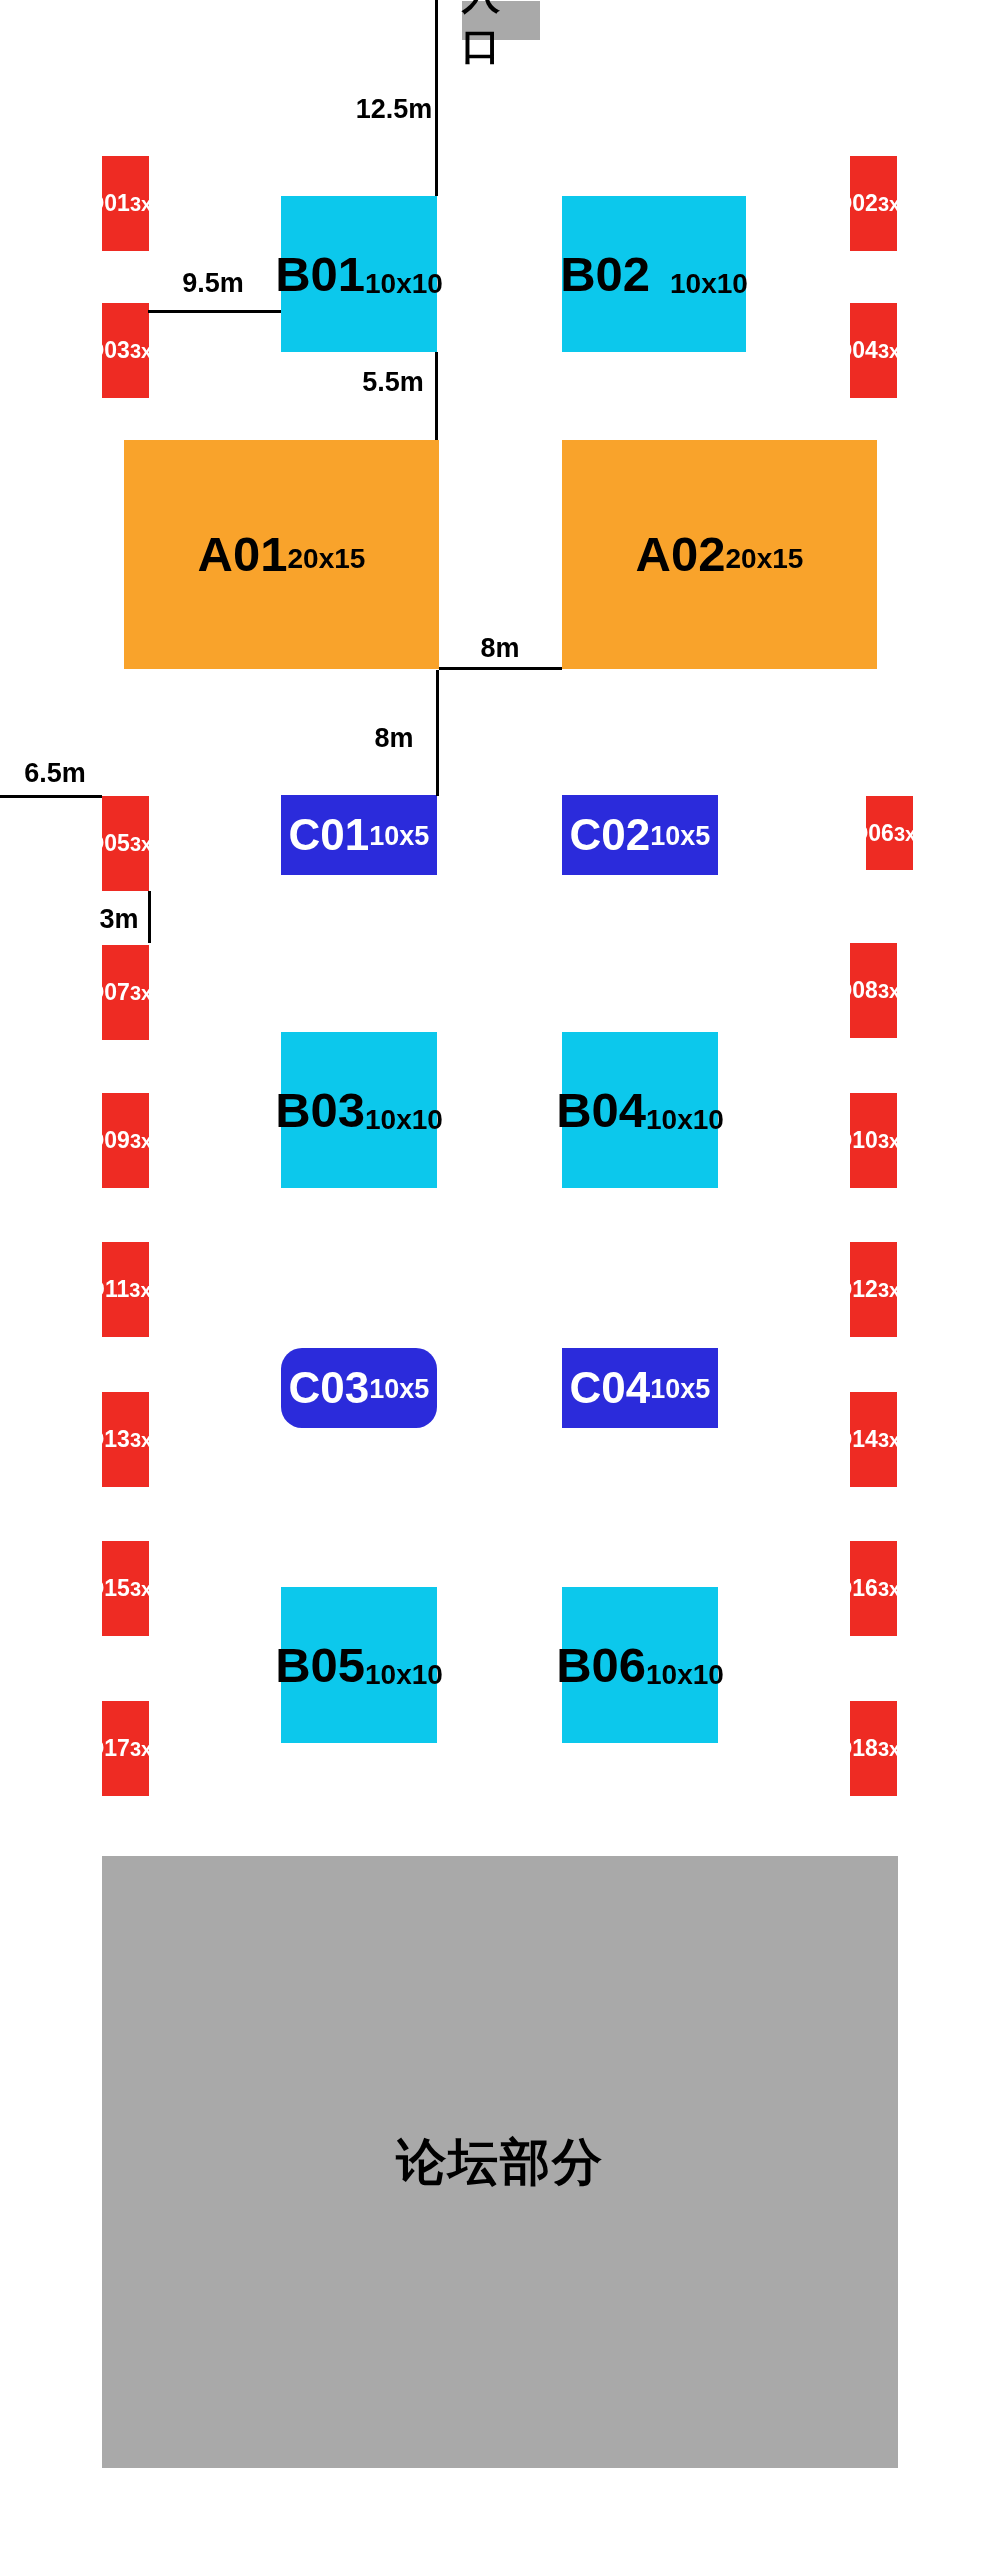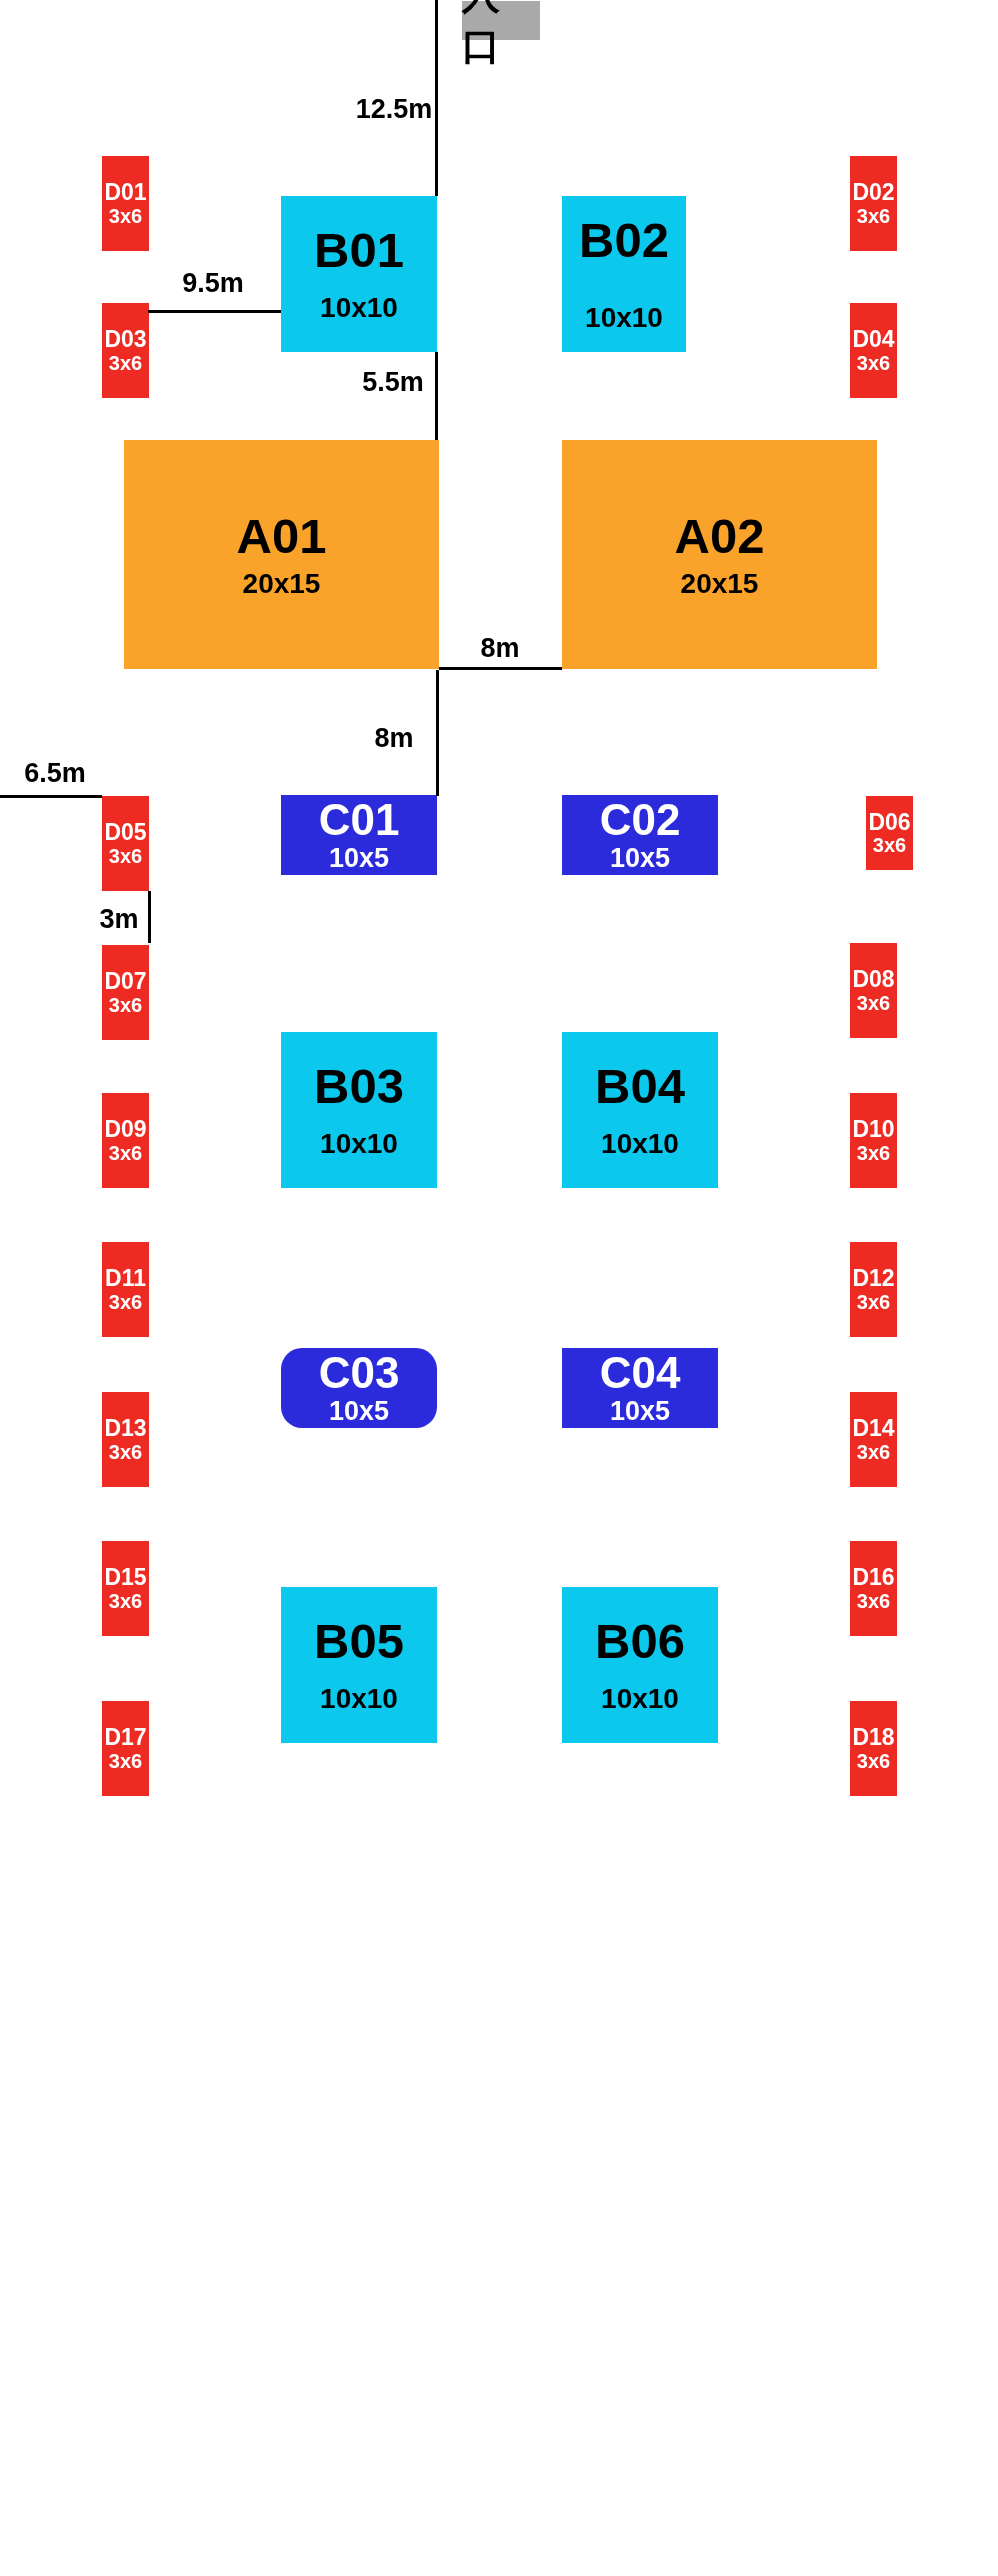--- a/index.html
+++ b/index.html
@@ -18,21 +18,21 @@
     position: relative;
     width: 999px;
     height: 2576px;
     background: #ffffff;
     overflow: hidden;
   }
 
   .booth {
     position: absolute;
     display: flex;
-    flex-direction: column;
+    flex-direction: row;
     align-items: center;
     justify-content: center;
     text-align: center;
     line-height: 1.0;
   }
   .booth .code { font-weight: 700; }
   .booth .size { font-weight: 600; }
 
   .type-A { background: var(--c-a); color: #000000; }
   .type-A .code { font-size: 49px; }
@@ -100,26 +100,29 @@
 </style>
 </head>
 <body>
 
 <div class="plan">
 
   <div class="entrance">
     <span>入口</span>
   </div>
 
+  <div class="forum">
+    <span class="forum-text">论坛部分</span>
+  </div>
 
 <div class="booth type-B" style="left: 281px; top: 196px; width: 156px; height: 156px;">
       <span class="code">B01</span>
       <span class="size">10x10</span>
     </div>
-    <div class="booth type-B" style="left: 562px; top: 196px; width: 124px; height: 156px; gap: 20px;">
+    <div class="booth type-B" style="left: 562px; top: 196px; width: 184px; height: 156px; gap: 20px;">
       <span class="code">B02</span>
       <span class="size">10x10</span>
     </div>
     <div class="booth type-A" style="left: 124px; top: 440px; width: 315px; height: 229px;">
       <span class="code">A01</span>
       <span class="size">20x15</span>
     </div>
     <div class="booth type-A" style="left: 562px; top: 440px; width: 315px; height: 229px;">
       <span class="code">A02</span>
       <span class="size">20x15</span>

